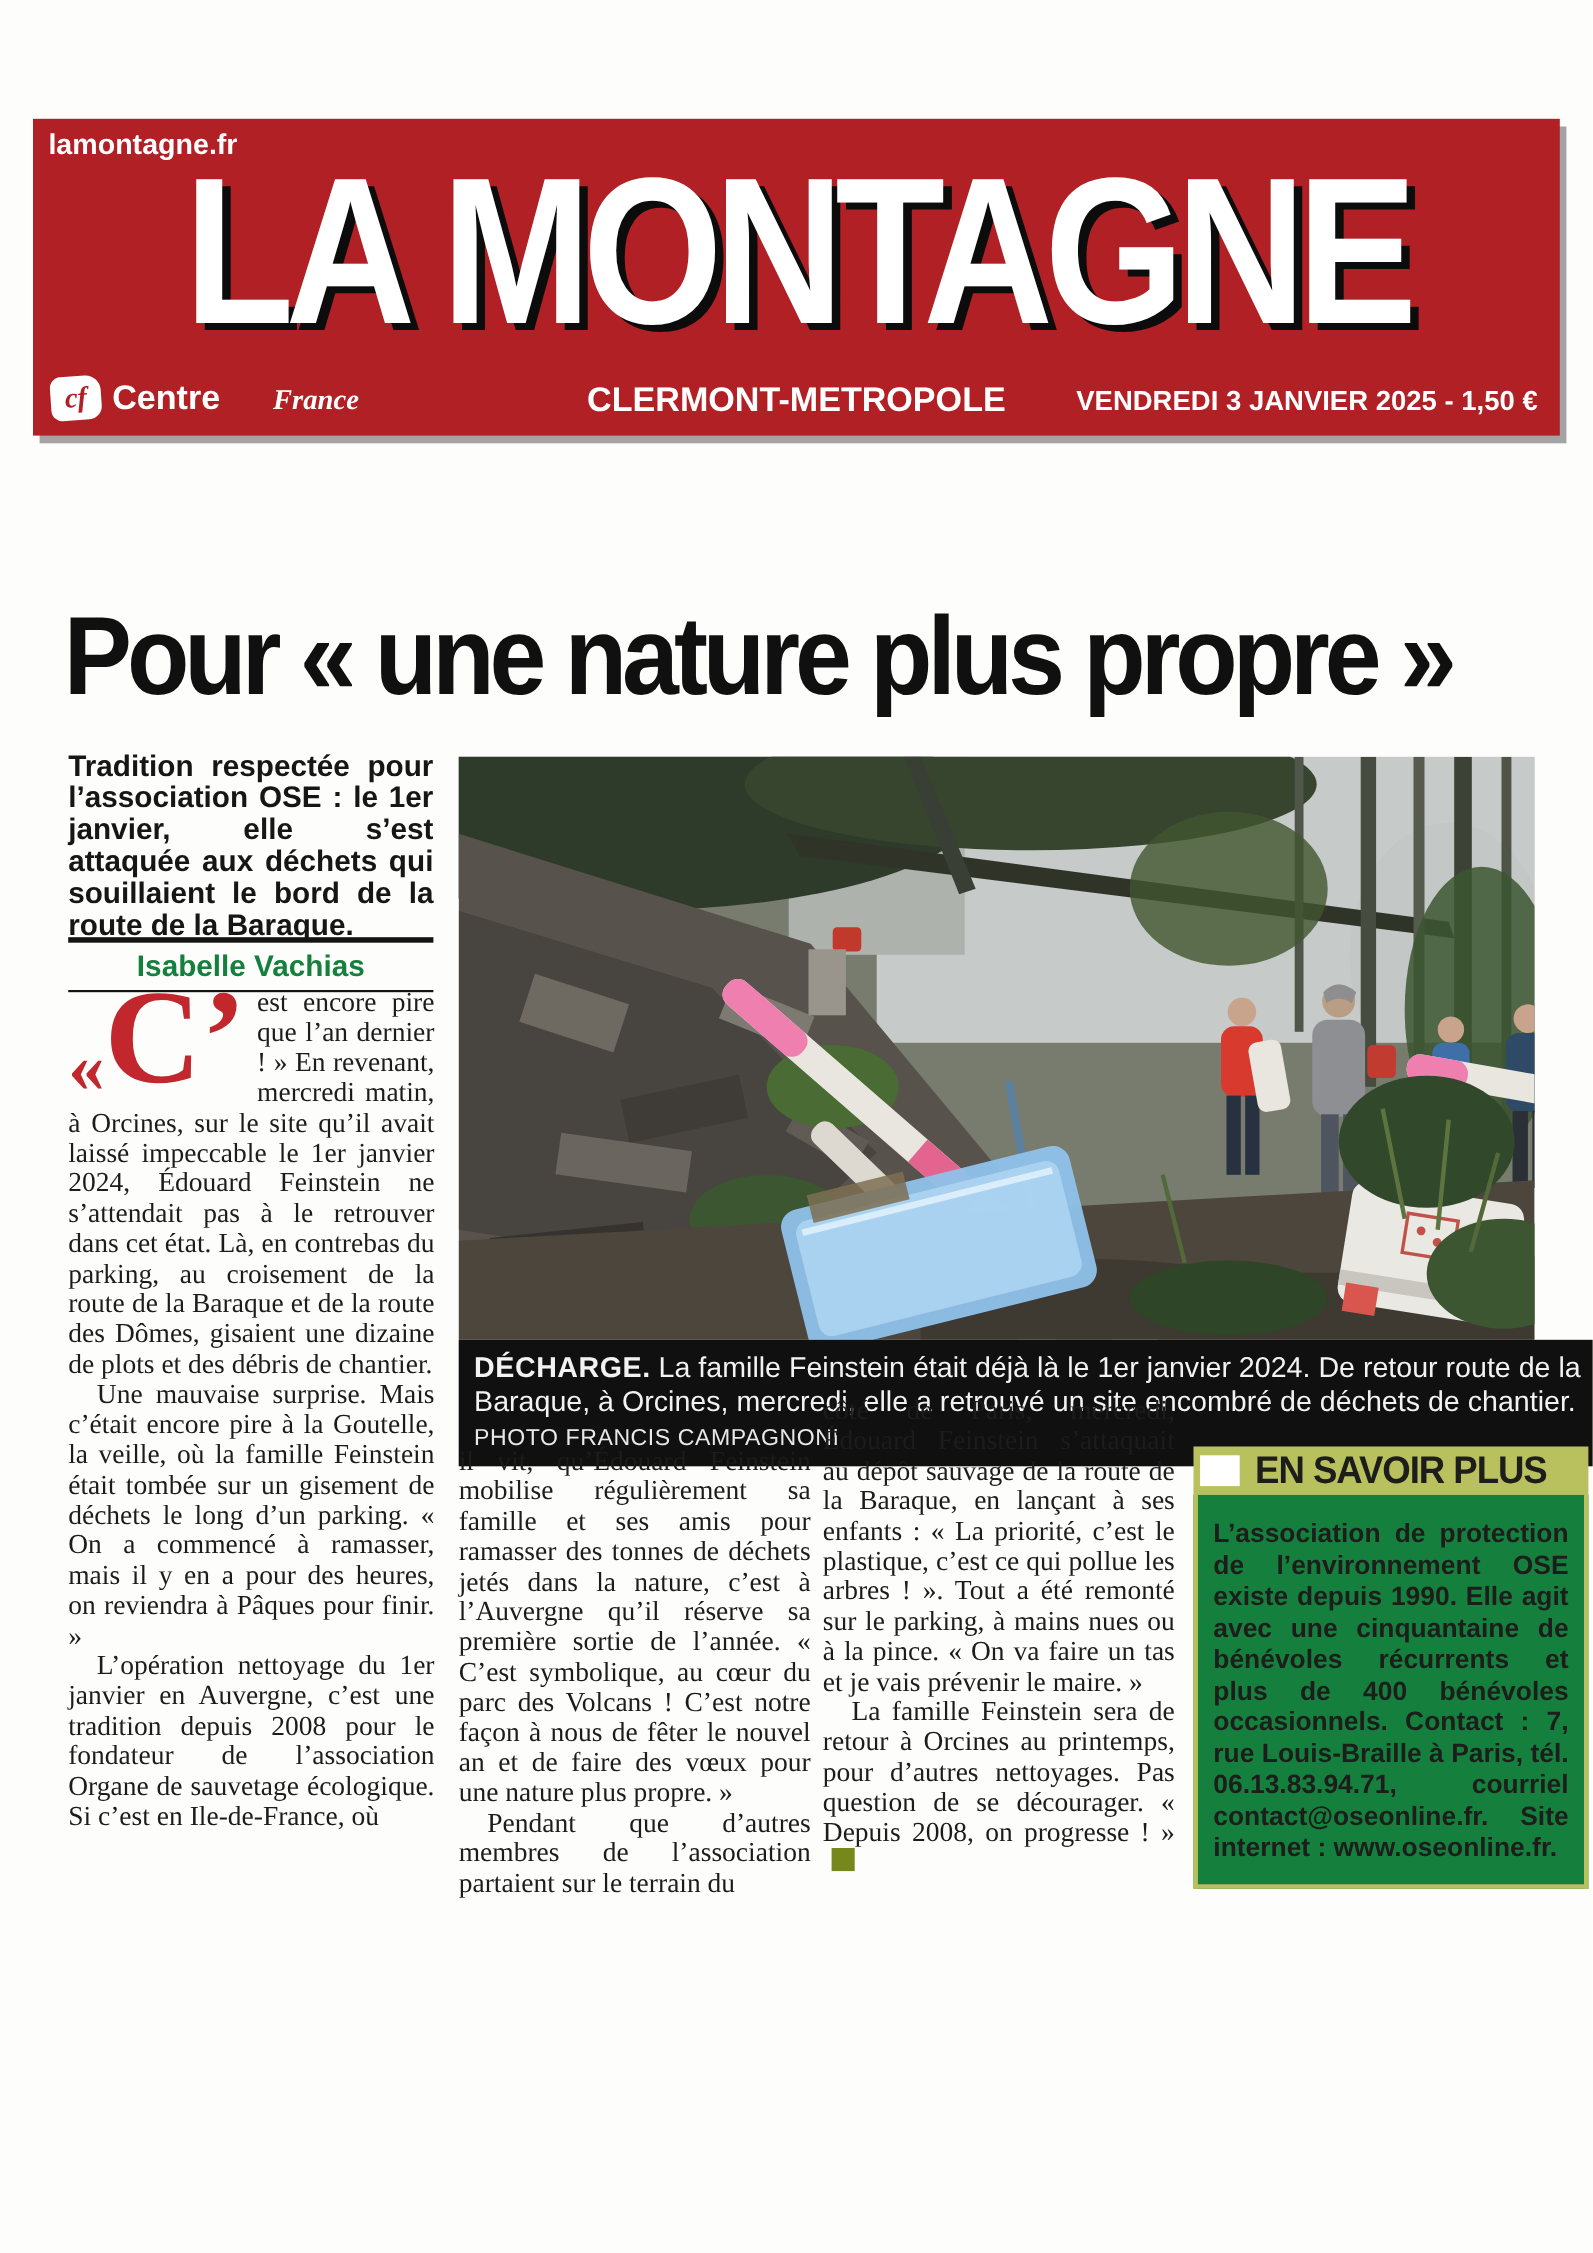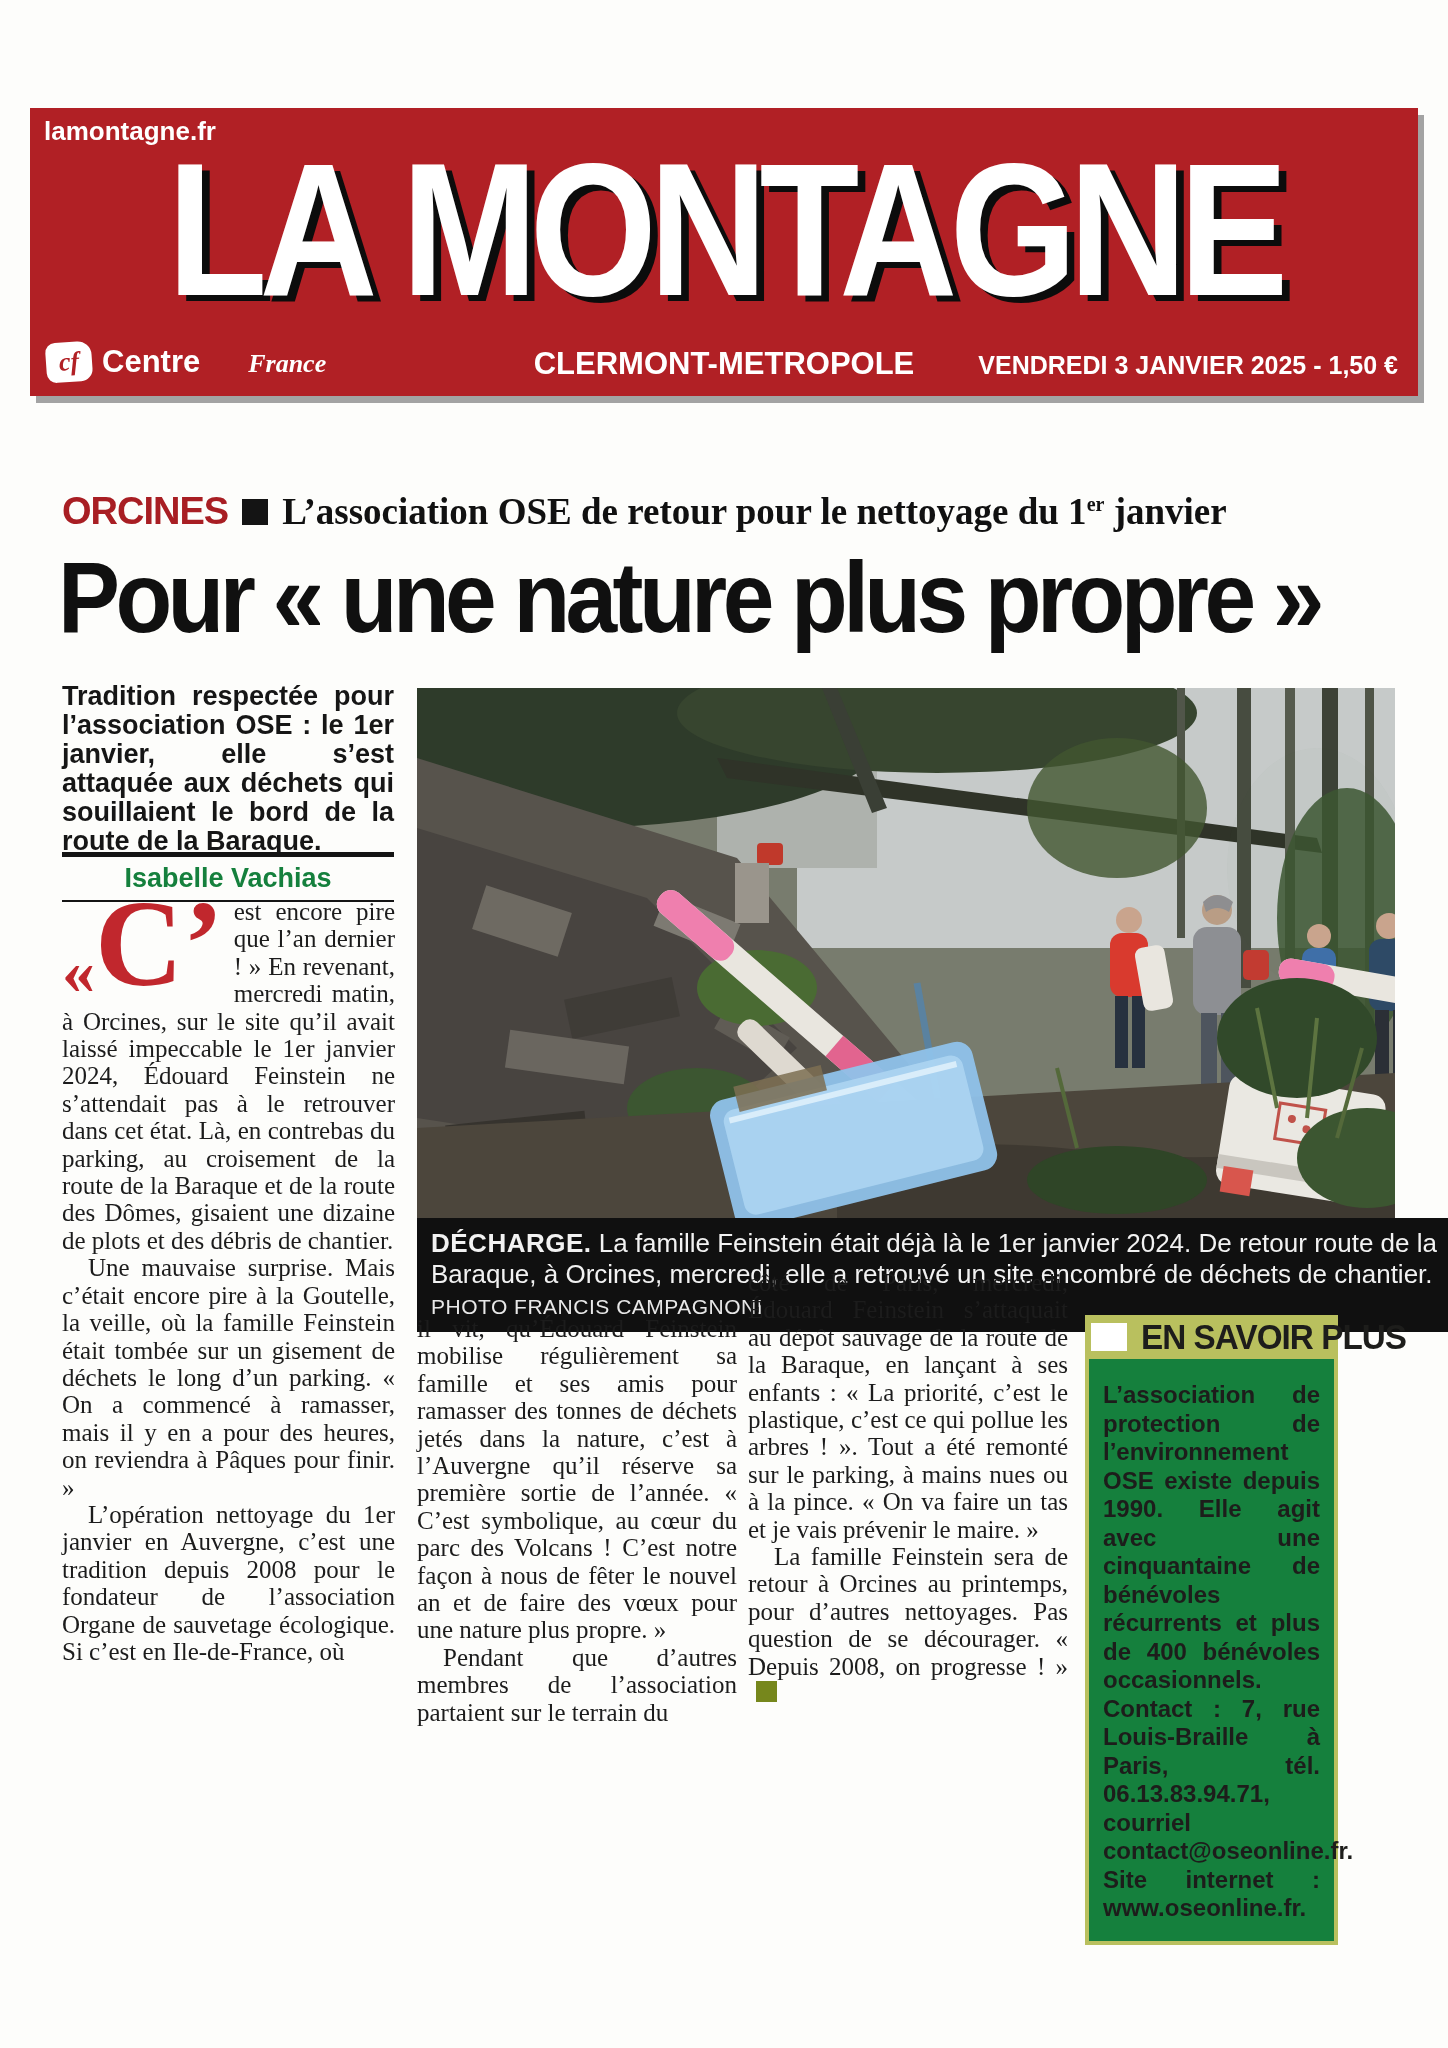--- a/index.html
+++ b/index.html
@@ -64,21 +64,21 @@
 
   
   .photo-fig{position:absolute;left:417px;top:688px;width:1074px;}
   .photo-fig svg{display:block;width:978px;height:530px;}
   .caption{background:#101010;color:#f2f2f2;padding:10px 14px;min-height:58px;
            font-family:"Liberation Sans",sans-serif;font-size:26px;line-height:31px;}
   .caption .cap-label{font-weight:bold;letter-spacing:0.5px;}
   .caption .cap-credit{font-size:21px;letter-spacing:0.5px;color:#e8e8e8;}
 
   
-  .infobox{position:absolute;left:1085px;top:1315px;width:253px;}
+  .infobox{position:absolute;left:1085px;top:1315px;width:359px;}
   .infobox-header{background:#b9c05e;height:44px;display:flex;align-items:center;gap:14px;
                   padding:0 6px;}
   .infobox-square{width:36px;height:28px;background:#ffffff;flex:0 0 auto;}
   .infobox-title{font-family:"Liberation Sans",sans-serif;font-weight:bold;font-size:35px;
                  letter-spacing:-1px;color:#1d1d1b;transform:scaleX(0.95);transform-origin:left center;
                  white-space:nowrap;}
   .infobox-body{border:4px solid #b9c05e;border-top:none;background:#15803d;
                 padding:22px 14px 18px 14px;
                 font-family:"Liberation Sans",sans-serif;font-weight:bold;font-size:24px;
                 line-height:28.5px;text-align:justify;color:#1d1d1b;}
@@ -94,25 +94,20 @@
     <div class="publisher">
       <div class="cf-badge">cf</div>
       <div>
         <span class="publisher-name">Centre</span><span class="publisher-suffix">France</span>
       </div>
     </div>
     <div class="edition">CLERMONT-METROPOLE</div>
     <div class="date-price">VENDREDI 3 JANVIER 2025 - 1,50 €</div>
   </div>
 
-  <div class="kicker">
-    <span class="kicker-section">ORCINES</span>
-    <span class="kicker-square"></span>
-    <span class="kicker-text"><span>L’association OSE de retour pour le nettoyage du 1</span><sup>er</sup><span> janvier</span></span>
-  </div>
 
   <div class="headline">Pour « une nature plus propre »</div>
 
   <div class="standfirst">Tradition respectée pour l’association OSE : le 1er janvier, elle s’est attaquée aux déchets qui souillaient le bord de la route de la Baraque.</div>
 
   <div class="byline-block">Isabelle Vachias</div>
 
   <div class="col col1">
     <p>
       <span class="dropcap-wrap"><span class="dc-quote">«</span><span class="dc-letter">C’</span></span><span>est encore pire que l’an dernier ! » En revenant, mercredi matin, à Orcines, sur le site qu’il avait laissé impeccable le 1er janvier 2024, Édouard Feinstein ne s’attendait pas à le retrouver dans cet état. Là, en contrebas du parking, au croisement de la route de la Baraque et de la route des Dômes, gisaient une dizaine de plots et des débris de chantier.</span>

